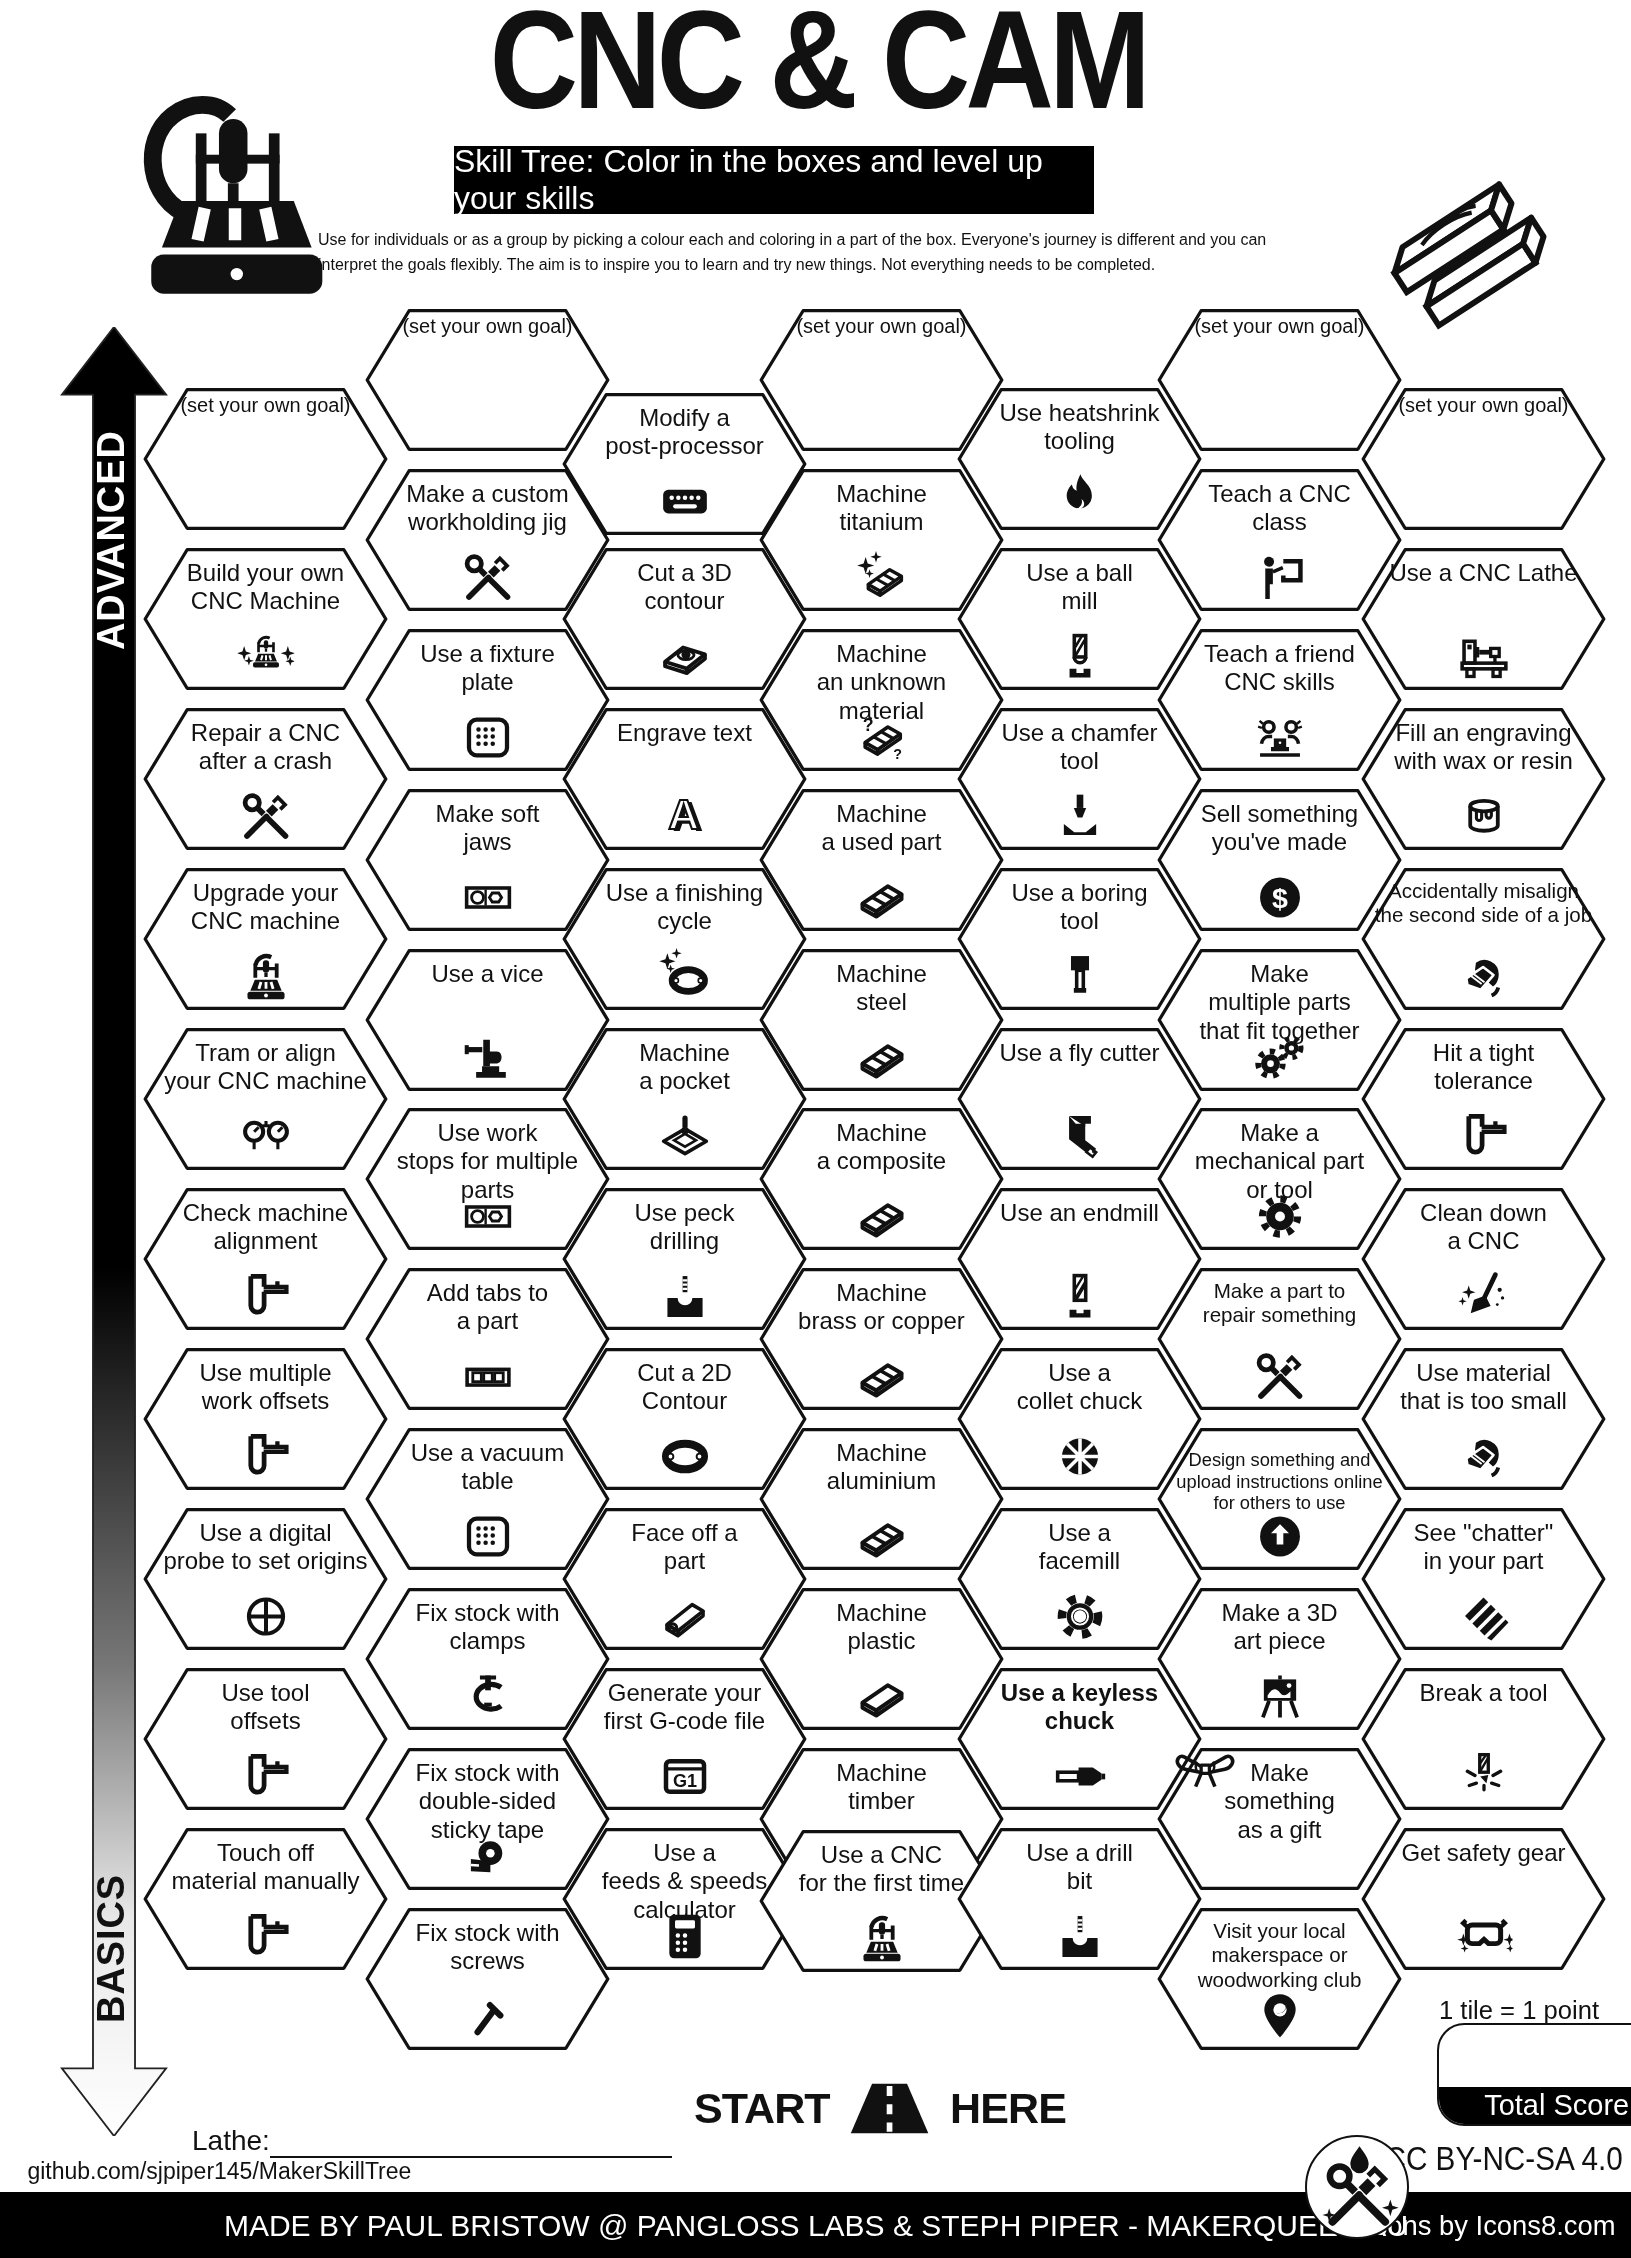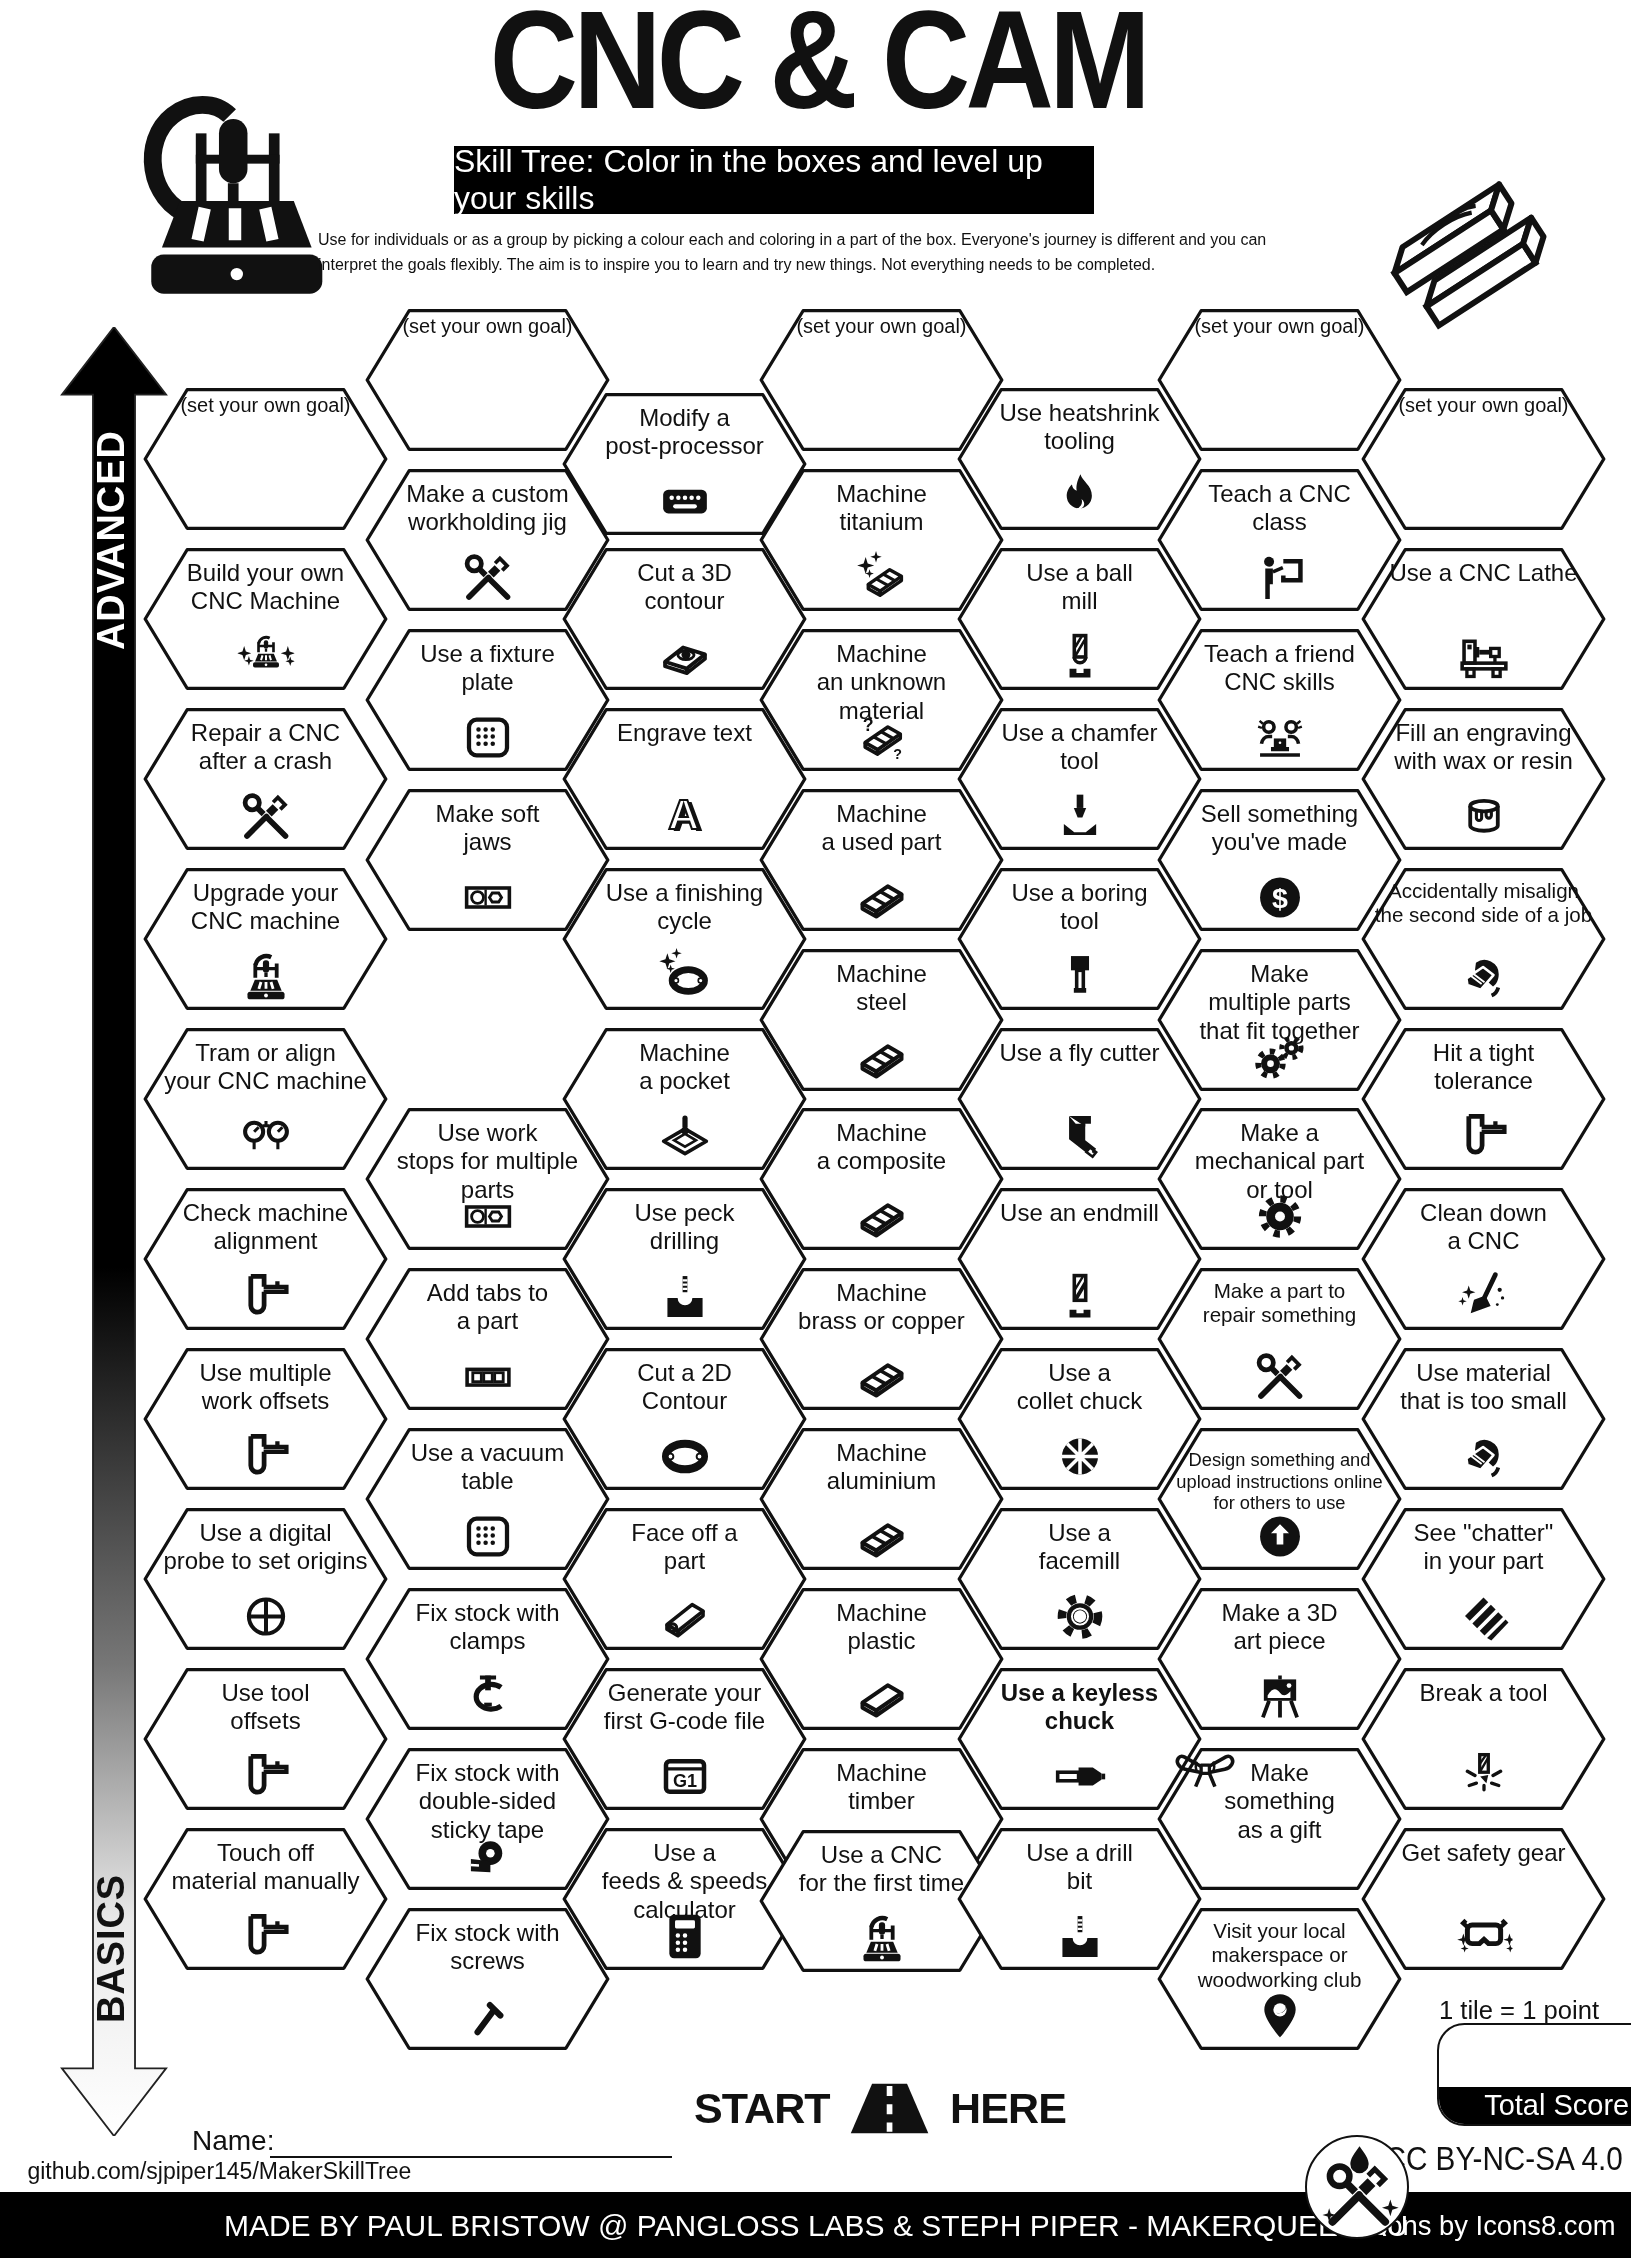--- a/index.html
+++ b/index.html
@@ -554,20 +554,29 @@
       <div class="hex" style="left: 365px; top: 788px;">
         <svg class="hex-bg" viewBox="0 0 268 158">
           <polygon points="2,79 48,3 220,3 266,79 220,155 48,155" fill="#fff" stroke="#111" stroke-width="3.6" stroke-linejoin="round"></polygon>
         </svg>
         <div class="hex-label">Make soft
 jaws</div>
         <svg class="hex-icon" viewBox="0 0 24 24">
           <use href="#jaws"></use>
         </svg>
       </div>
+      <div class="hex" style="left: 365px; top: 948px;">
+        <svg class="hex-bg" viewBox="0 0 268 158">
+          <polygon points="2,79 48,3 220,3 266,79 220,155 48,155" fill="#fff" stroke="#111" stroke-width="3.6" stroke-linejoin="round"></polygon>
+        </svg>
+        <div class="hex-label">Use a vice</div>
+        <svg class="hex-icon" viewBox="0 0 24 24">
+          <use href="#vice"></use>
+        </svg>
+      </div>
       <div class="hex" style="left: 365px; top: 1107px;">
         <svg class="hex-bg" viewBox="0 0 268 158">
           <polygon points="2,79 48,3 220,3 266,79 220,155 48,155" fill="#fff" stroke="#111" stroke-width="3.6" stroke-linejoin="round"></polygon>
         </svg>
         <div class="hex-label">Use work
 stops for multiple
 parts</div>
         <svg class="hex-icon" viewBox="0 0 24 24">
           <use href="#jaws"></use>
         </svg>
@@ -1135,21 +1144,21 @@
     </div>
 
   <div class="abs starthere">
     <span>START</span>
     <svg style="width:93px;height:57px" viewBox="0 0 24 15">
         <use href="#road"></use>
       </svg>
     <span>HERE</span>
   </div>
 
-  <div class="abs name-label">Name:</div>
+  <div class="abs name-label">Lathe:</div>
   <div class="abs name-line"></div>
   <div class="abs github">github.com/sjpiper145/MakerSkillTree</div>
 
   <div class="abs score-note">1 tile = 1 point</div>
   <div class="abs score-box">
     <div class="score-band">Total Score</div>
   </div>
 
   <div class="abs license">CC BY-NC-SA 4.0</div>
   <div class="abs logo-circle">

